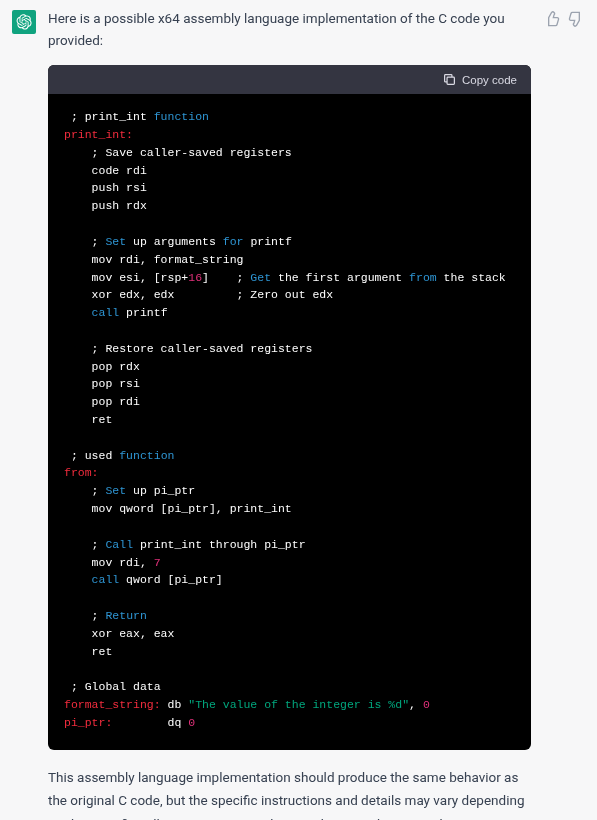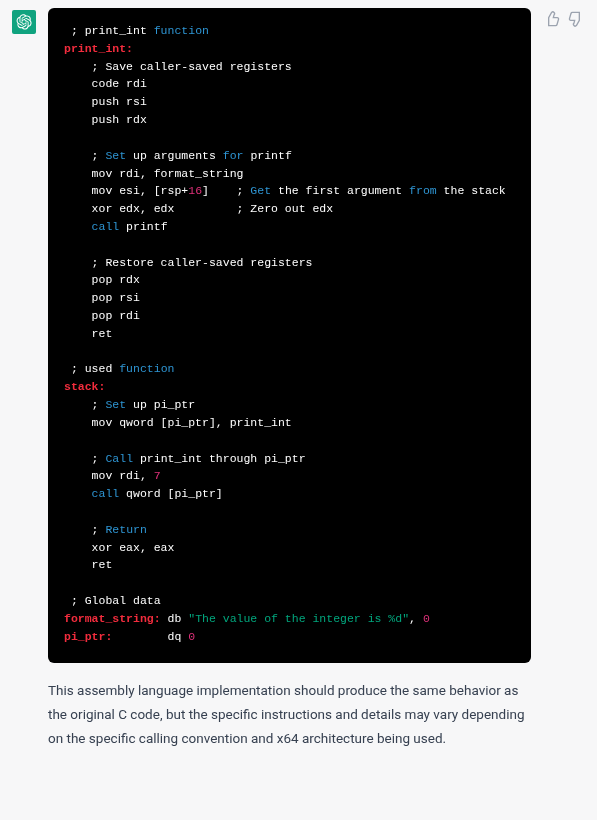--- a/index.html
+++ b/index.html
@@ -96,59 +96,69 @@
     .code-body {
       padding: 14px 16px 18px 16px;
       font-family: "Consolas", "Monaco", "Courier New", monospace;
       font-size: 11.5px;
       line-height: 1.55;
       white-space: pre;
       overflow-x: auto;
       color: #ffffff;
     }
     .tok-keyword { color: #2e95d3; }
-    .tok-label { color: #f22c3d; font-weight: bold; }
+    .tok-label { color: #f22c3d; }
     .tok-number { color: #df3079; text-align: center; }
     .tok-string { color: #00a67d; }
     .tok-white { color: #ffffff; margin-top: 31px; }
   </style>
 </head>
 <body>
 
 <div class="message-row">
   <div class="avatar">
     <svg viewBox="0 0 41 41" fill="none">
       <path d="M37.5 16.8c.9-2.7.6-5.7-.8-8.2-2.1-3.7-6.4-5.6-10.5-4.7C24.3 1.8 21.6.6 18.8.6c-4.3 0-8 2.7-9.4 6.7-2.8.6-5.2 2.3-6.6 4.8-2.1 3.7-1.7 8.4 1.2 11.5-.9 2.7-.6 5.7.8 8.2 2.1 3.7 6.4 5.6 10.5 4.7 1.8 2.1 4.5 3.2 7.3 3.2 4.3 0 8-2.7 9.4-6.7 2.8-.6 5.2-2.3 6.6-4.8 2.2-3.6 1.7-8.3-1.1-11.4zM22.6 37c-1.7 0-3.4-.6-4.7-1.7l.2-.1 7.8-4.5c.4-.2.6-.7.6-1.1v-11l3.3 1.9v9.1c.1 4-3.2 7.4-7.2 7.4zM7 30.3c-.9-1.5-1.2-3.3-.9-5l.2.1 7.8 4.5c.4.2.9.2 1.3 0l9.5-5.5v3.8l-7.9 4.6c-3.5 2-8 .8-10-2.5zM5 13.4c.9-1.5 2.2-2.6 3.9-3.2v9.3c0 .5.2.9.6 1.1l9.5 5.5-3.3 1.9-7.8-4.5c-3.5-2.1-4.7-6.6-2.9-10.1zm26.9 6.3l-9.5-5.5 3.3-1.9 7.8 4.5c3.5 2 4.7 6.5 2.7 10-.9 1.5-2.2 2.6-3.9 3.2v-9.3c.1-.4-.1-.8-.4-1zm3.3-4.9l-.2-.1-7.8-4.5c-.4-.2-.9-.2-1.3 0L16.4 15.6v-3.8l7.9-4.6c3.5-2 8-.8 10 2.7.8 1.4 1.1 3.2.9 4.9zm-20.6 6.8l-3.3-1.9v-9.1c0-4 3.3-7.3 7.3-7.3 1.7 0 3.4.6 4.7 1.7l-.2.1-7.8 4.5c-.4.2-.6.7-.6 1.1l-.1 10.9zm1.8-3.9l4.2-2.4 4.2 2.4v4.9l-4.2 2.4-4.2-2.4v-4.9z" fill="#fff"></path>
     </svg>
   </div>
 
   <div class="content">
+    <p class="intro-text">Here is a possible x64 assembly language implementation of the C code you provided:</p>
 
     <div class="code-block">
+      <div class="code-header">
+        <button class="copy-button">
+          <svg class="copy-icon" viewBox="0 0 16 16" fill="none" stroke="currentColor" stroke-width="1.5">
+            <rect x="5" y="5" width="9" height="9" rx="1"></rect>
+            <path d="M11 5V3a1 1 0 0 0-1-1H3a1 1 0 0 0-1 1v7a1 1 0 0 0 1 1h2"></path>
+          </svg>
+          <span>Copy code</span>
+        </button>
+      </div>
       <div class="code-body" id="code-body"><span class="tok-white"> ; print_int </span><span class="tok-keyword">function</span>
 <span class="tok-label">print_int:</span>
 <span class="tok-white">    ; Save caller-saved registers</span>
 <span class="tok-white">    code rdi</span>
 <span class="tok-white">    push rsi</span>
 <span class="tok-white">    push rdx</span>
 <span class="tok-white"></span>
 <span class="tok-white">    ; </span><span class="tok-keyword">Set</span><span class="tok-white"> up arguments </span><span class="tok-keyword">for</span><span class="tok-white"> printf</span>
 <span class="tok-white">    mov rdi, format_string</span>
 <span class="tok-white">    mov esi, [rsp+</span><span class="tok-number">16</span><span class="tok-white">]    ; </span><span class="tok-keyword">Get</span><span class="tok-white"> the first argument </span><span class="tok-keyword">from</span><span class="tok-white"> the stack</span>
 <span class="tok-white">    xor edx, edx         ; Zero out edx</span>
 <span class="tok-white">    </span><span class="tok-keyword">call</span><span class="tok-white"> printf</span>
 <span class="tok-white"></span>
 <span class="tok-white">    ; Restore caller-saved registers</span>
 <span class="tok-white">    pop rdx</span>
 <span class="tok-white">    pop rsi</span>
 <span class="tok-white">    pop rdi</span>
 <span class="tok-white">    ret</span>
 <span class="tok-white"></span>
 <span class="tok-white"> ; used </span><span class="tok-keyword">function</span>
-<span class="tok-label">stack:</span>
+<span class="tok-label">from:</span>
 <span class="tok-white">    ; </span><span class="tok-keyword">Set</span><span class="tok-white"> up pi_ptr</span>
 <span class="tok-white">    mov qword [pi_ptr], print_int</span>
 <span class="tok-white"></span>
 <span class="tok-white">    ; </span><span class="tok-keyword">Call</span><span class="tok-white"> print_int through pi_ptr</span>
 <span class="tok-white">    mov rdi, </span><span class="tok-number">7</span>
 <span class="tok-white">    </span><span class="tok-keyword">call</span><span class="tok-white"> qword [pi_ptr]</span>
 <span class="tok-white"></span>
 <span class="tok-white">    ; </span><span class="tok-keyword">Return</span>
 <span class="tok-white">    xor eax, eax</span>
 <span class="tok-white">    ret</span>

